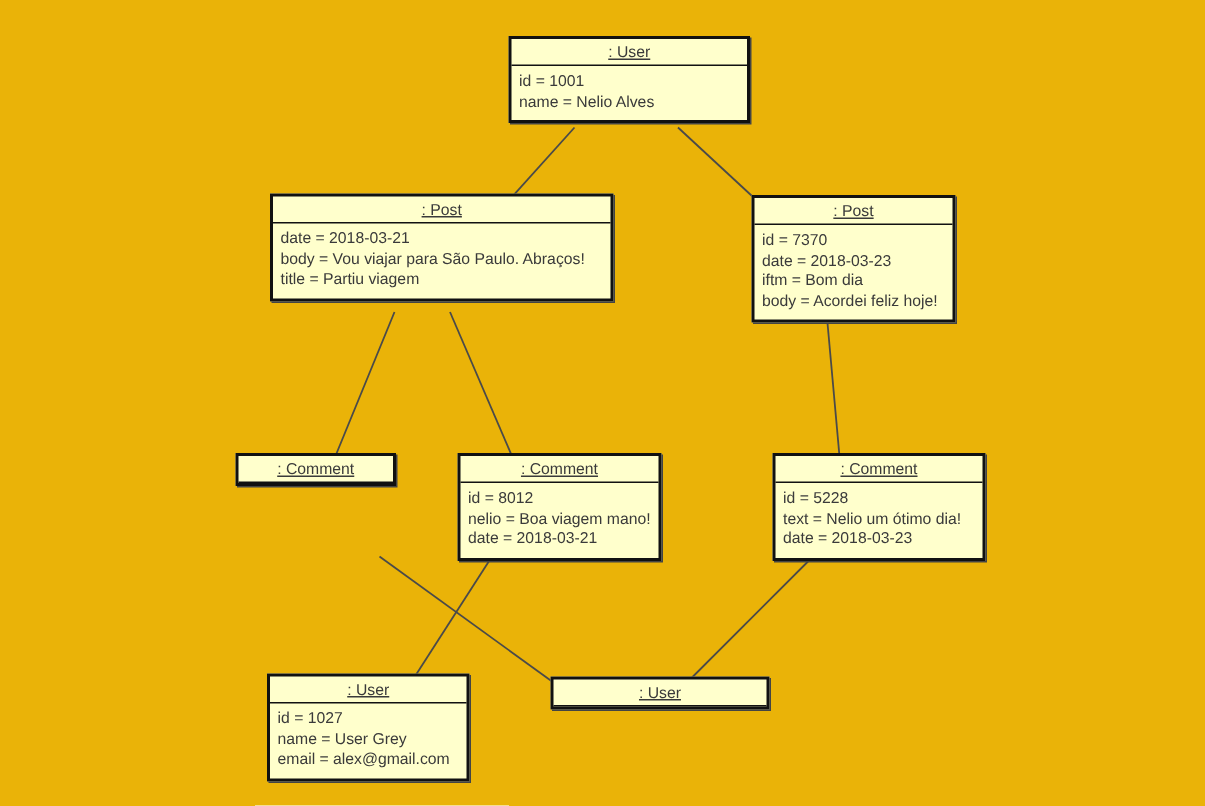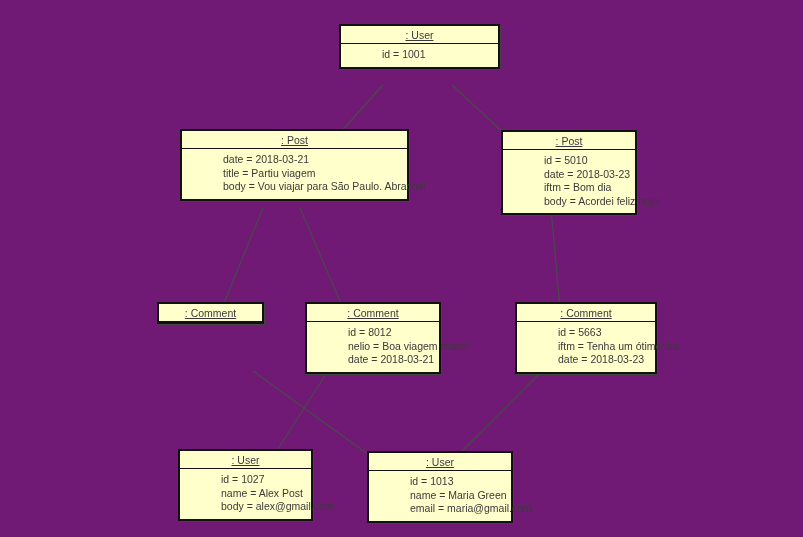--- a/index.html
+++ b/index.html
@@ -5,21 +5,21 @@
   html, body {
     margin: 0;
     padding: 0;
     background: #ffffff;
     font-family: "Liberation Sans", "DejaVu Sans", sans-serif;
   }
   .canvas {
     position: relative;
     width: 803px;
     height: 537px;
-    background: #701a75;
+    background: #eab308;
     overflow: hidden;
   }
   svg.edges {
     position: absolute;
     left: 0;
     top: 0;
     z-index: 1;
   }
   .node {
     position: absolute;
@@ -34,21 +34,20 @@
   .node .title {
     text-align: center;
     text-decoration: underline;
     padding: 3px 2px 2px 2px;
     border-bottom: 1px solid #111111;
     white-space: nowrap;
     color: #3a3a3a;
   }
   .node .attrs {
     padding: 4px 5px 5px 5px;
-    margin-left: 36px;
   }
   .node .attr {
     line-height: 13.5px;
     white-space: nowrap;
     color: #3a3a3a;
   }
 </style>
 </head>
 <body>
 
@@ -64,36 +63,37 @@
       <line x1="253" y1="371" x2="369" y2="455"></line>
       <line x1="328" y1="371" x2="274" y2="455"></line>
       <line x1="542" y1="371" x2="458" y2="455"></line>
     </g>
   </svg>
 
   <div class="node" style="left:339px; top:24px; width:161px;">
     <div class="title">: User</div>
     <div class="attrs">
       <div class="attr">id = 1001</div>
+      <div class="attr">name = Nelio Alves</div>
     </div>
   </div>
 
   <div class="node" style="left:180px; top:129px; width:229px;">
     <div class="title">: Post</div>
     <div class="attrs">
       <div class="attr">date = 2018-03-21</div>
+      <div class="attr">body = Vou viajar para São Paulo. Abraços!</div>
       <div class="attr">title = Partiu viagem</div>
-      <div class="attr">body = Vou viajar para São Paulo. Abraços!</div>
     </div>
   </div>
 
   <div class="node" style="left:501px; top:130px; width:136px;">
     <div class="title">: Post</div>
     <div class="attrs">
-      <div class="attr">id = 5010</div>
+      <div class="attr">id = 7370</div>
       <div class="attr">date = 2018-03-23</div>
       <div class="attr">iftm = Bom dia</div>
       <div class="attr">body = Acordei feliz hoje!</div>
     </div>
   </div>
 
   <div class="node" style="left:157px; top:302px; width:107px;">
     <div class="title">: Comment</div>
   </div>
 
@@ -102,37 +102,32 @@
     <div class="attrs">
       <div class="attr">id = 8012</div>
       <div class="attr">nelio = Boa viagem mano!</div>
       <div class="attr">date = 2018-03-21</div>
     </div>
   </div>
 
   <div class="node" style="left:515px; top:302px; width:142px;">
     <div class="title">: Comment</div>
     <div class="attrs">
-      <div class="attr">id = 5663</div>
-      <div class="attr">iftm = Tenha um ótimo dia!</div>
+      <div class="attr">id = 5228</div>
+      <div class="attr">text = Nelio um ótimo dia!</div>
       <div class="attr">date = 2018-03-23</div>
     </div>
   </div>
 
   <div class="node" style="left:178px; top:449px; width:135px;">
     <div class="title">: User</div>
     <div class="attrs">
       <div class="attr">id = 1027</div>
-      <div class="attr">name = Alex Post</div>
-      <div class="attr">body = alex@gmail.com</div>
+      <div class="attr">name = User Grey</div>
+      <div class="attr">email = alex@gmail.com</div>
     </div>
   </div>
 
   <div class="node" style="left:367px; top:451px; width:146px;">
     <div class="title">: User</div>
-    <div class="attrs">
-      <div class="attr">id = 1013</div>
-      <div class="attr">name = Maria Green</div>
-      <div class="attr">email = maria@gmail.com</div>
-    </div>
   </div>
 
 </div>
 
 </body></html>

